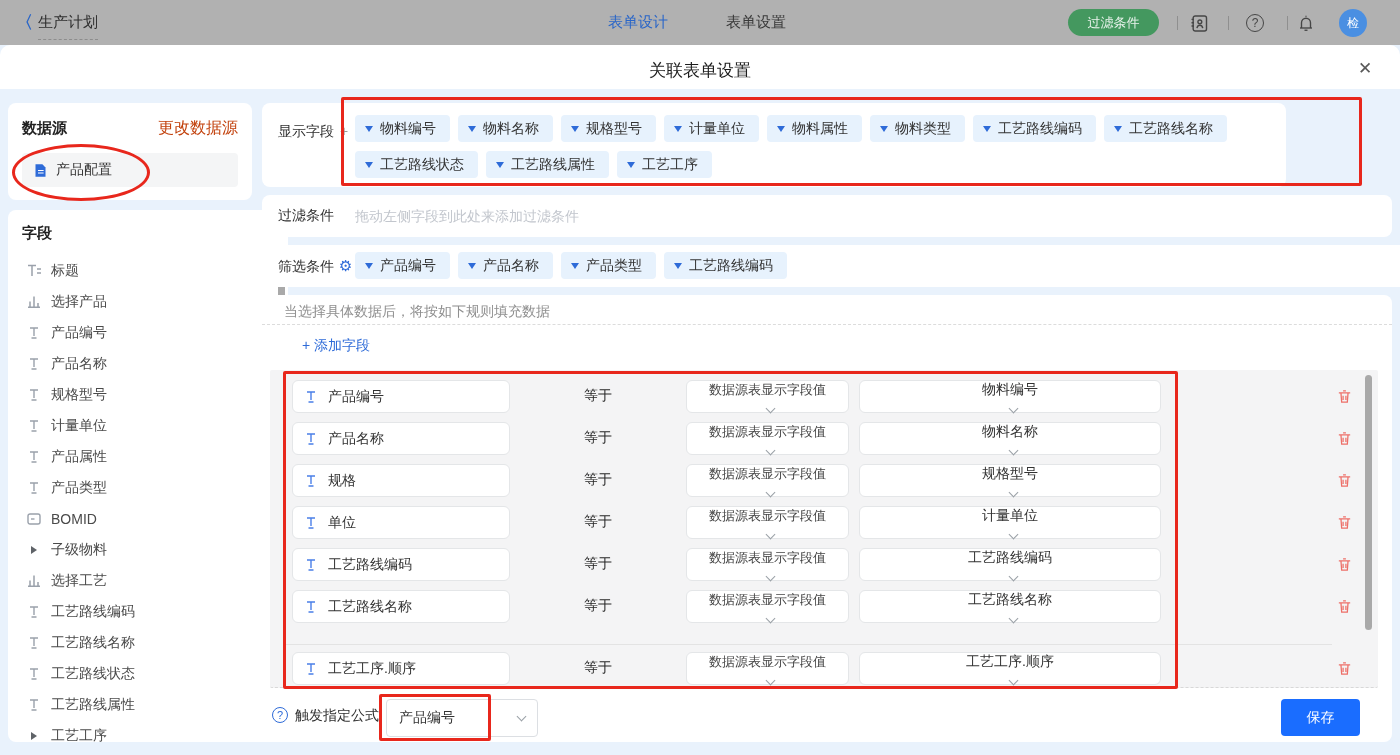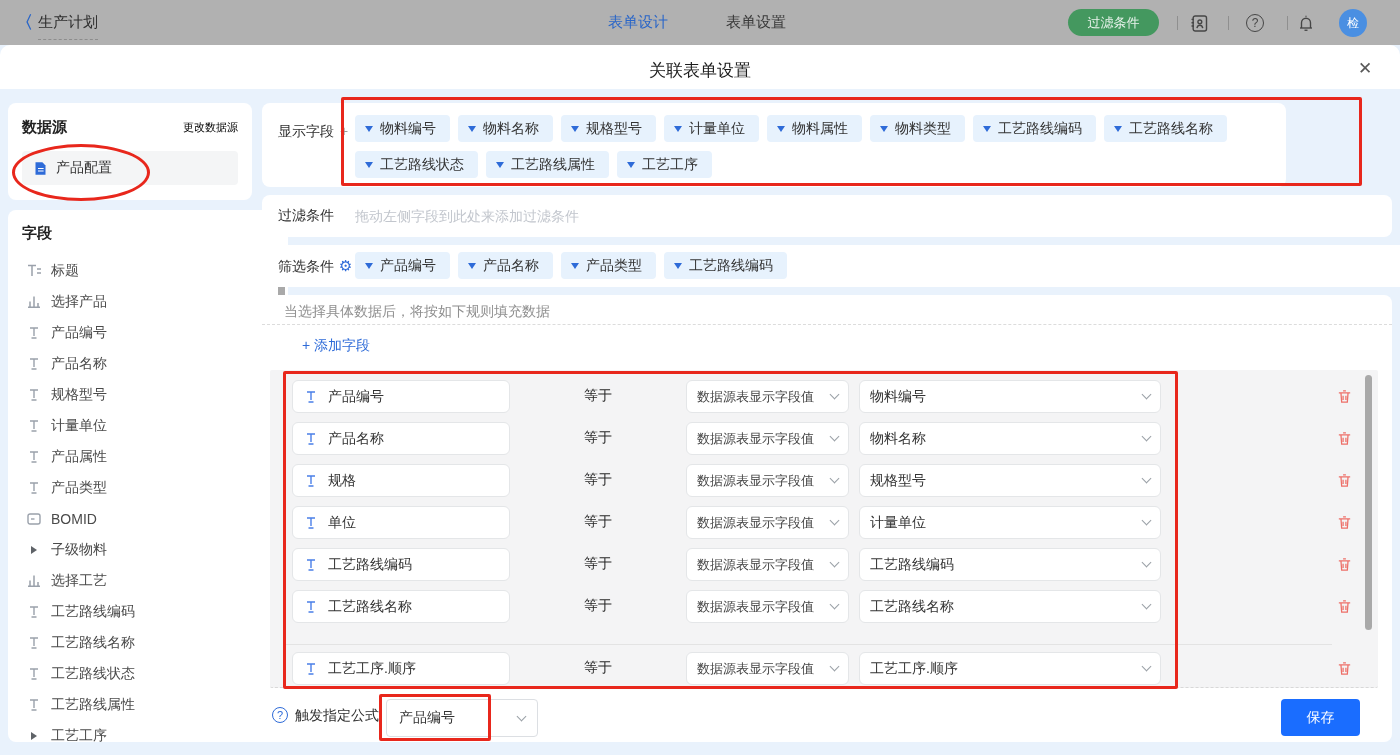--- a/index.html
+++ b/index.html
@@ -33,21 +33,21 @@
   
   .card { position:absolute; background:#fff; border-radius:8px; }
   #card-datasource { left:8px; top:103px; width:244px; height:97px; padding:15px 14px; }
   #card-fields     { left:8px; top:210px; width:280px; height:532px; padding:14px 14px; }
   #card-display    { left:262px; top:103px; width:1024px; height:84px; }
   #card-filter     { left:262px; top:195px; width:1130px; height:42px; }
   #card-screen     { left:262px; top:245px; width:1244px; height:42px; }
   #card-rules      { left:262px; top:295px; width:1130px; height:447px; }
 
   .panel-title { font-size:15px; font-weight:bold; color:#222; }
-  .link-blue { color:#000000; font-size:11px; cursor:pointer; }
+  .link-blue { color:#c2410c; font-size:16px; cursor:pointer; }
   .ds-head { display:flex; justify-content:space-between; align-items:center; }
   .ds-item { margin-top:14px; height:34px; background:#f4f5f6; border-radius:4px; display:flex;
              align-items:center; gap:8px; padding:0 10px; font-size:14px; color:#333; cursor:pointer; }
 
   .fld-list { margin-top:12px; }
   .fld { height:31px; display:flex; align-items:center; gap:9px; font-size:14px; color:#4a4a4a; cursor:pointer; padding-left:4px; }
   .fi { width:16px; display:flex; justify-content:center; color:#9aa1ab; }
   .tri-right { width:0; height:0; border-top:4.5px solid transparent; border-bottom:4.5px solid transparent; border-left:6px solid #5f6368; }
 
   .scrollbar-v { position:absolute; background:#a9a9a9; width:7px; border-radius:4px; }
@@ -70,21 +70,21 @@
   .rules-dash { position:absolute; left:0; right:0; top:29px; border-top:1px dashed #dcdcdc; }
   .add-field { position:absolute; left:40px; top:42px; font-size:14px; color:#2e6bd8; cursor:pointer; }
   .rules-gray { position:absolute; left:8px; top:75px; width:1108px; height:318px; background:#f4f4f5;
                 border-bottom:1px dashed #d8d8d8; border-radius:2px; }
   .rrow { position:absolute; left:14px; height:33px; width:1080px; }
   .fbox { position:absolute; left:8px; top:0; width:218px; height:33px; background:#fff; border:1px solid #e4e6e8;
           border-radius:6px; display:flex; align-items:center; gap:9px; padding:0 10px; font-size:14px; color:#333; cursor:pointer; }
   .fbox .fi { color:#4a7fe8; }
   .op { position:absolute; left:300px; top:7px; font-size:14px; color:#262626; font-weight:500; }
   .dd { position:absolute; top:0; height:33px; background:#fff; border:1px solid #e4e6e8; border-radius:6px;
-        display:flex; align-items:center; justify-content:space-between; padding:0 10px; cursor:pointer; }
+        display:flex; align-items:center; justify-content:space-between; padding:0 10px; cursor:pointer;flex-direction:column; }
   .dd1 { left:402px; width:163px; font-size:13px; color:#454545; }
   .dd2 { left:575px; width:302px; font-size:14px; color:#333; }
   .chev { width:7px; height:7px; border-right:1.6px solid #9aa0a6; border-bottom:1.6px solid #9aa0a6;
           transform:rotate(45deg); margin-top:-4px; flex:none; margin-left:6px; }
   .trash { position:absolute; left:1052px; top:8px; cursor:pointer; }
   .rule-divider { position:absolute; left:14px; right:46px; top:274px; border-top:1px solid #e3e3e3; }
 
   
   .q-icon { position:absolute; left:10px; top:412px; width:16px; height:16px; border:1.4px solid #2e6bd8; border-radius:50%;
             color:#2e6bd8; font-size:11px; display:flex; align-items:center; justify-content:center; cursor:pointer; }

